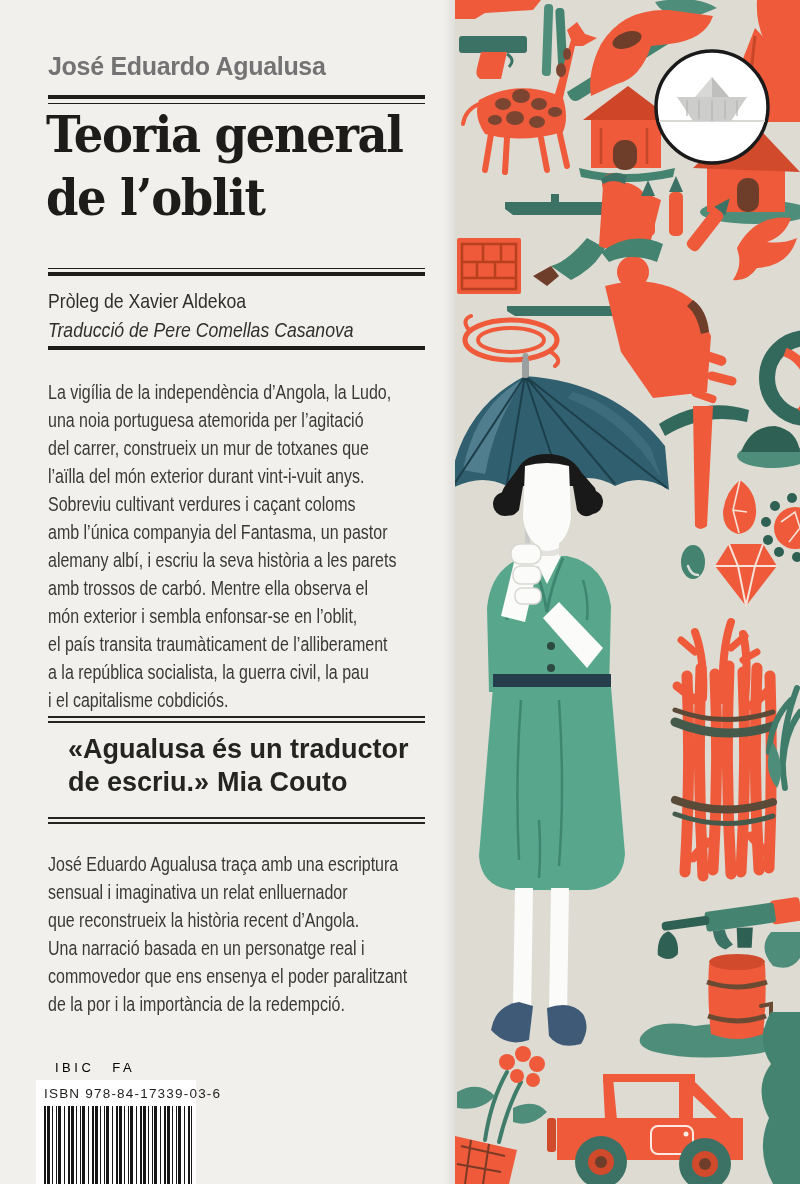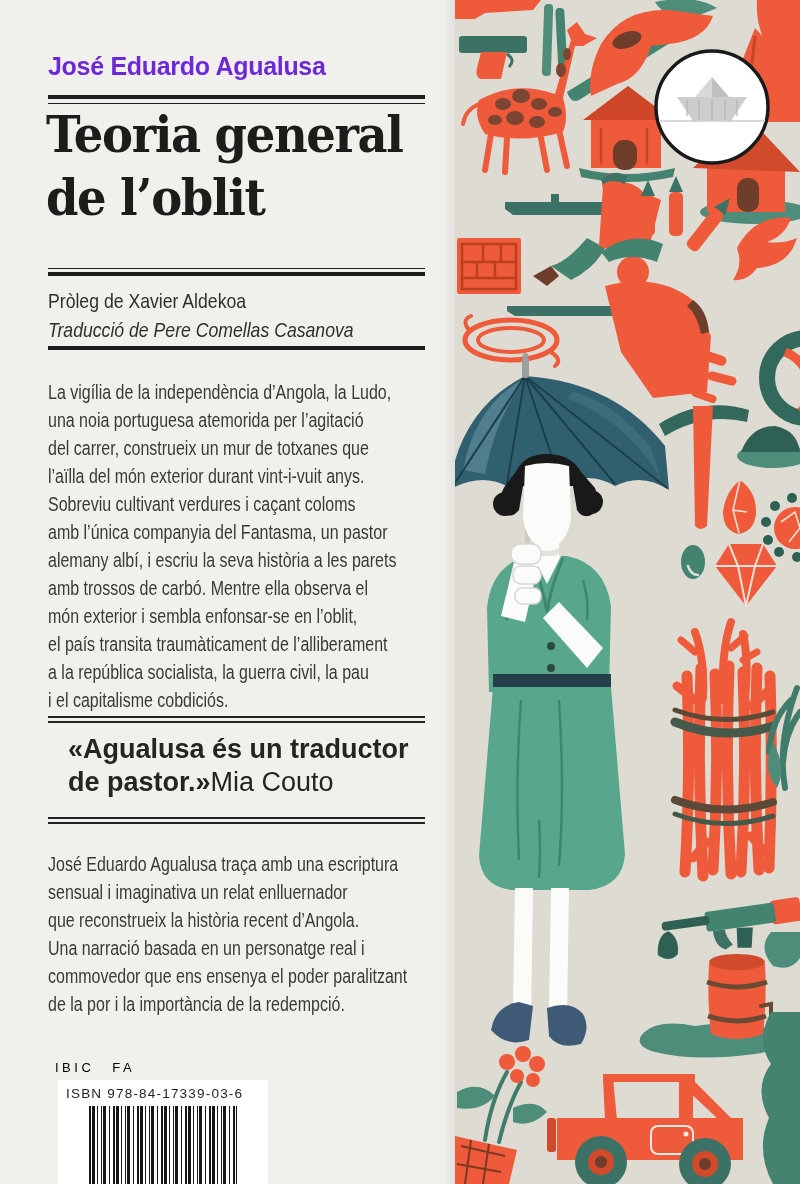--- a/index.html
+++ b/index.html
@@ -1,21 +1,21 @@
 <!DOCTYPE html>
 <html><head>
 <meta charset="utf-8">
 <style>
   html,body{margin:0;padding:0;background:#888;}
   .cover{position:relative;width:800px;height:1184px;overflow:hidden;background:#f2f0ec;font-family:"Liberation Sans",sans-serif;}
   
   .left-panel{position:absolute;left:0;top:0;width:455px;height:1184px;background:#f2f0ec;}
   .left-panel::after{content:"";position:absolute;right:0;top:0;width:12px;height:100%;
       background:linear-gradient(90deg,rgba(0,0,0,0) 0,rgba(0,0,0,.07) 100%);}
-  .author{position:absolute;left:48px;top:52px;font-size:25px;font-weight:bold;color:#6d28d9;letter-spacing:-.3px;white-space:nowrap;}
+  .author{position:absolute;left:48px;top:52px;font-size:25px;font-weight:bold;color:#737373;letter-spacing:-.3px;white-space:nowrap;}
   .rule{position:absolute;left:48px;width:377px;}
   .rule.tt{top:95px;border-top:4px solid #1d1d1b;}
   .rule.tt::after{content:"";display:block;margin-top:4px;border-top:1.6px solid #1d1d1b;}
   .rule.th{top:268px;border-top:1.6px solid #1d1d1b;}
   .rule.th::after{content:"";display:block;margin-top:3px;border-top:4px solid #1d1d1b;}
   .rule.single{top:346px;border-top:4px solid #1d1d1b;}
   .rule.dbl{border-top:2px solid #232321;}
   .rule.dbl::after{content:"";display:block;margin-top:3px;border-top:2px solid #232321;}
   .rule.q1{top:716px;}
   .rule.q2{top:817px;}
@@ -24,24 +24,24 @@
   .prologue{position:absolute;left:48px;top:286px;font-size:21px;line-height:29px;color:#2f2f2d;
       transform:scaleX(.84);transform-origin:left top;white-space:nowrap;}
   .prologue .it{font-style:italic;}
   .textblock{position:absolute;left:48px;font-size:20.5px;line-height:28px;color:#3a3937;
       transform:scaleX(.78);transform-origin:left top;}
   .textblock div{white-space:nowrap;}
   .synopsis{top:378px;}
   .review{top:850px;}
   .quote{position:absolute;left:48px;top:733px;font-size:27px;line-height:33px;color:#242422;white-space:nowrap;}
   .quote .b{font-weight:bold;margin-left:20px;}
-  .quote .attr{font-weight:normal;}
+  .quote .attr{font-weight:bold;margin-left:8px;}
   .ibic{position:absolute;left:55px;top:1060px;font-size:13px;letter-spacing:3.5px;color:#000000;}
   .ibic span{margin-right:18px;}
-  .isbn-box{position:absolute;left:58px;top:1080px;width:210px;height:104px;background:#ffffff;box-sizing:border-box;padding:6px 8px 0 8px;}
+  .isbn-box{position:absolute;left:36px;top:1080px;width:160px;height:104px;background:#ffffff;box-sizing:border-box;padding:6px 8px 0 8px;}
   .isbn-text{font-size:13.5px;letter-spacing:1.2px;color:#1e1e1c;white-space:nowrap;}
   .barcode{margin:5px auto 0 auto;width:148px;height:78px;
       background:repeating-linear-gradient(90deg,#161616 0 2px,#fff 2px 3px,#161616 3px 6px,#fff 6px 8px,#161616 8px 9px,#fff 9px 12px,#161616 12px 13px,#fff 13px 14px,#161616 14px 17px,#fff 17px 20px,#161616 20px 21px,#fff 21px 24px);}
   
   .right-panel{position:absolute;left:455px;top:0;width:345px;height:1184px;background:#dedbd3;box-shadow:inset 8px 0 10px -6px rgba(0,0,0,.25);}
   .right-panel svg{display:block;width:345px;height:1184px;}
 </style>
 </head>
 <body>
 
@@ -77,21 +77,21 @@
       <div>món exterior i sembla enfonsar-se en l’oblit,</div>
       <div>el país transita traumàticament de l’alliberament</div>
       <div>a la república socialista, la guerra civil, la pau</div>
       <div>i el capitalisme cobdiciós.</div>
     </div>
 
     <div class="rule dbl q1"></div>
 
     <div class="quote">
       <div class="b">«Agualusa és un traductor</div>
-      <div><span class="b">de pastor.»</span><span class="attr">Mia Couto</span></div>
+      <div><span class="b">de escriu.»</span><span class="attr">Mia Couto</span></div>
     </div>
 
     <div class="rule dbl q2"></div>
 
     <div class="textblock review">
       <div>José Eduardo Agualusa traça amb una escriptura</div>
       <div>sensual i imaginativa un relat enlluernador</div>
       <div>que reconstrueix la història recent d’Angola.</div>
       <div>Una narració basada en un personatge real i</div>
       <div>commovedor que ens ensenya el poder paralitzant</div>

